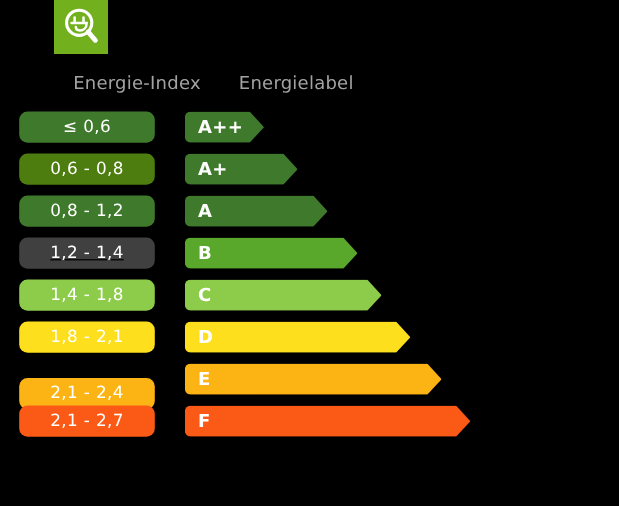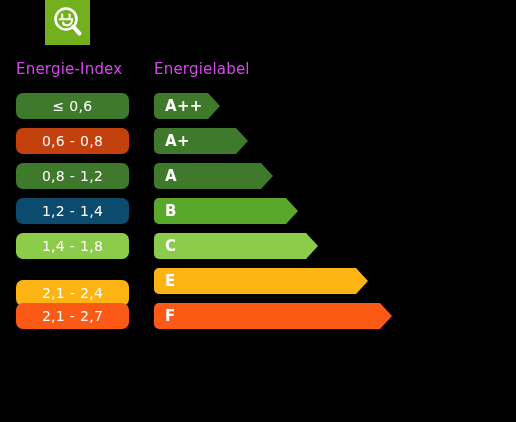--- a/index.html
+++ b/index.html
@@ -38,26 +38,27 @@
   #logo-badge svg {
     display: block;
     width: 45px;
     height: 45px;
   }
 
   
   .col-header {
     position: absolute;
     top: 60px;
-    color: #d946ef;
+    color: #a3a3a3;
     font-size: 15px;
     letter-spacing: 0.2px;
     font-weight: 400;
     white-space: nowrap;
     line-height: 18px;
+    margin-left: 45px;
   }
   #header-index { left: 16px; }
   #header-label { left: 154px; }
 
   
   #rows {
     position: absolute;
     left: 0;
     top: 93px;
     width: 516px;
@@ -140,52 +141,60 @@
   <div id="rows">
       <div class="row">
         <div class="index-pill" style="background: rgb(63, 122, 44);">
           <span class="pill-text">≤ 0,6</span>
         </div>
         <div class="label-arrow" style="background: rgb(63, 122, 44); width: 66px;">
           <span class="arrow-text">A++</span>
         </div>
       </div>
       <div class="row">
-        <div class="index-pill" style="background: #c2410c;">
+        <div class="index-pill" style="background: #4d7c0f;">
           <span class="pill-text">0,6 - 0,8</span>
         </div>
         <div class="label-arrow" style="background: rgb(63, 122, 44); width: 94px;">
           <span class="arrow-text">A+</span>
         </div>
       </div>
       <div class="row">
         <div class="index-pill" style="background: rgb(63, 122, 44);">
           <span class="pill-text">0,8 - 1,2</span>
         </div>
         <div class="label-arrow" style="background: rgb(63, 122, 44); width: 119px;">
           <span class="arrow-text">A</span>
         </div>
       </div>
       <div class="row">
-        <div class="index-pill" style="background: #0c4a6e;">
+        <div class="index-pill" style="background: #404040; text-decoration: underline;">
           <span class="pill-text">1,2 - 1,4</span>
         </div>
         <div class="label-arrow" style="background: rgb(90, 168, 43); width: 144px;">
           <span class="arrow-text">B</span>
         </div>
       </div>
       <div class="row">
         <div class="index-pill" style="background: rgb(141, 204, 74);">
           <span class="pill-text">1,4 - 1,8</span>
         </div>
         <div class="label-arrow" style="background: rgb(141, 204, 74); width: 164px;">
           <span class="arrow-text">C</span>
         </div>
       </div>
       <div class="row">
+        <div class="index-pill" style="background: rgb(253, 223, 30);">
+          <span class="pill-text">1,8 - 2,1</span>
+        </div>
+        <div class="label-arrow" style="background: rgb(253, 223, 30); width: 188px;">
+          <span class="arrow-text">D</span>
+        </div>
+      </div>
+      <div class="row">
         <div class="index-pill" style="background: rgb(252, 180, 20); margin-top: 12px;">
           <span class="pill-text">2,1 - 2,4</span>
         </div>
         <div class="label-arrow" style="background: rgb(252, 180, 20); width: 214px;">
           <span class="arrow-text">E</span>
         </div>
       </div>
       <div class="row">
         <div class="index-pill" style="background: rgb(250, 90, 22);">
           <span class="pill-text">2,1 - 2,7</span>

